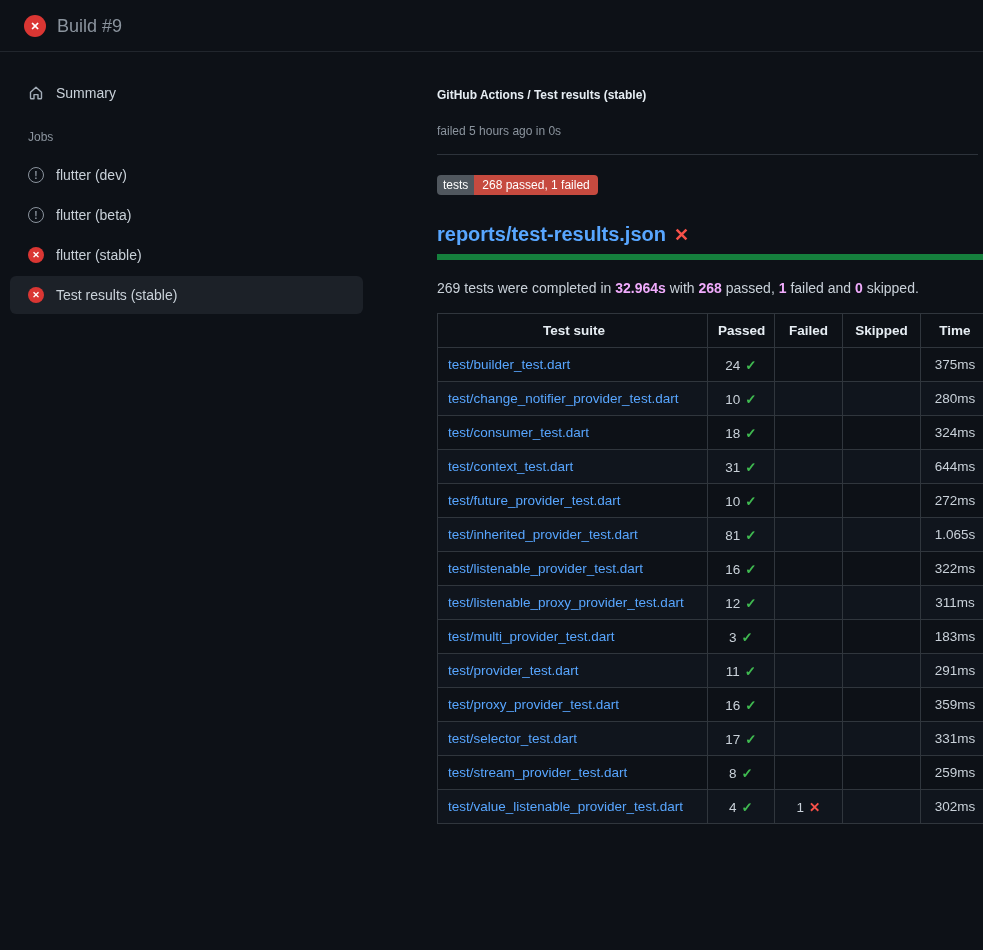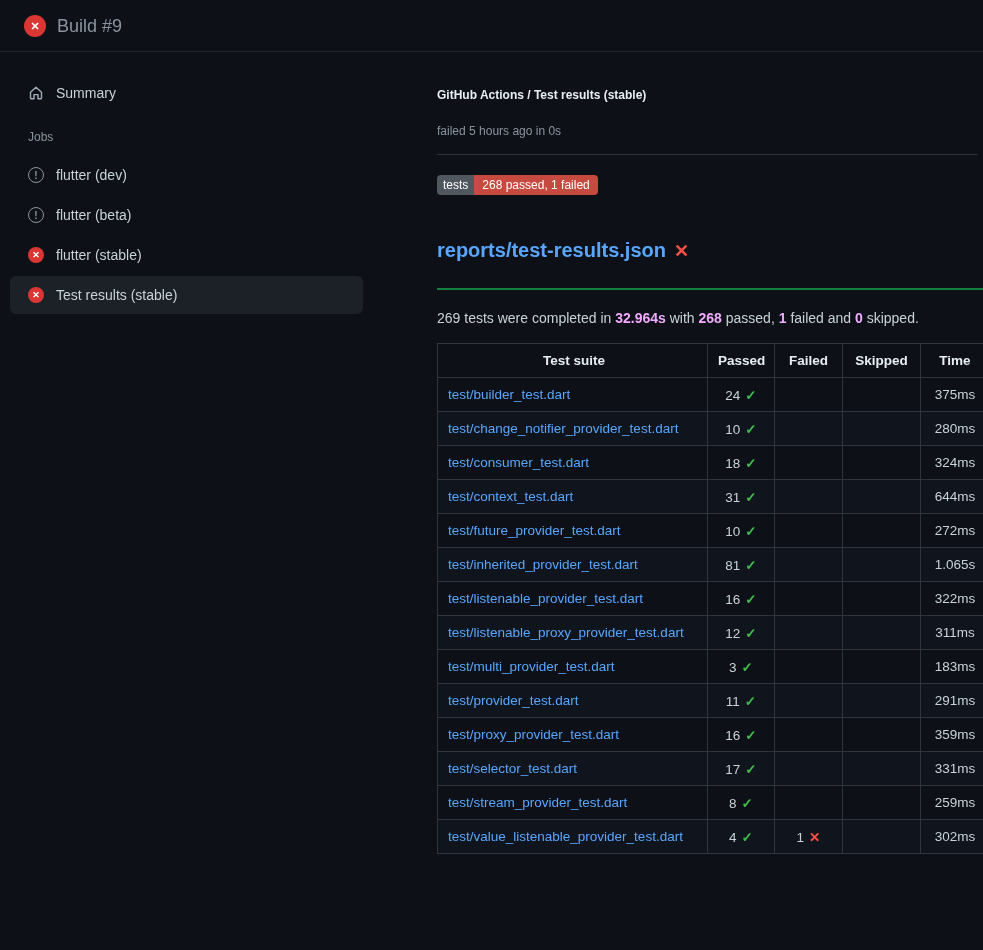--- a/index.html
+++ b/index.html
@@ -56,22 +56,22 @@
   .breadcrumb { font-weight:700; color:#e6edf3; font-size:12px; }
   .status-line { color:#8b949e; font-size:12px; margin-top:22px; }
   .rule { border-bottom:1px solid #2d333b; margin-top:16px; margin-right:-23px; }
   .section-title { margin-top:24px; font-size:20px; font-weight:700; color:#e6edf3; }
   .xmark { color:var(--failed-red,#f85149); font-weight:700; font-size:18px; margin-left:8px; }
   .badge { display:inline-flex; margin-top:20px; border-radius:4px; overflow:hidden;
            font-size:12px; line-height:1; }
   .badge-label { background:var(--badge-label-bg,#50575e); color:#fff; padding:4px 6px; }
   .badge-value { background:var(--badge-value-bg,#c64a3f); color:#fff; padding:4px 8px; }
   .report-title {
-    margin-top:44px; font-size:20px; font-weight:700;
-    padding-bottom:26px; border-bottom:2px solid #15803d; margin-right:-28px;
+    margin-top:28px; font-size:20px; font-weight:700;
+    padding-bottom:8px; border-bottom:6px solid #15803d; margin-right:-28px;
   }
   .report-link { color:var(--link-blue,#58a6ff); text-decoration:none; }
   .summary-text { margin-top:20px; font-size:14px; color:#c9d1d9; }
   .summary-text strong { color:#f0abfc; }
   
   table.results {
     margin-top:17px;
     border-collapse:collapse;
     width:552px;
     table-layout:fixed;

